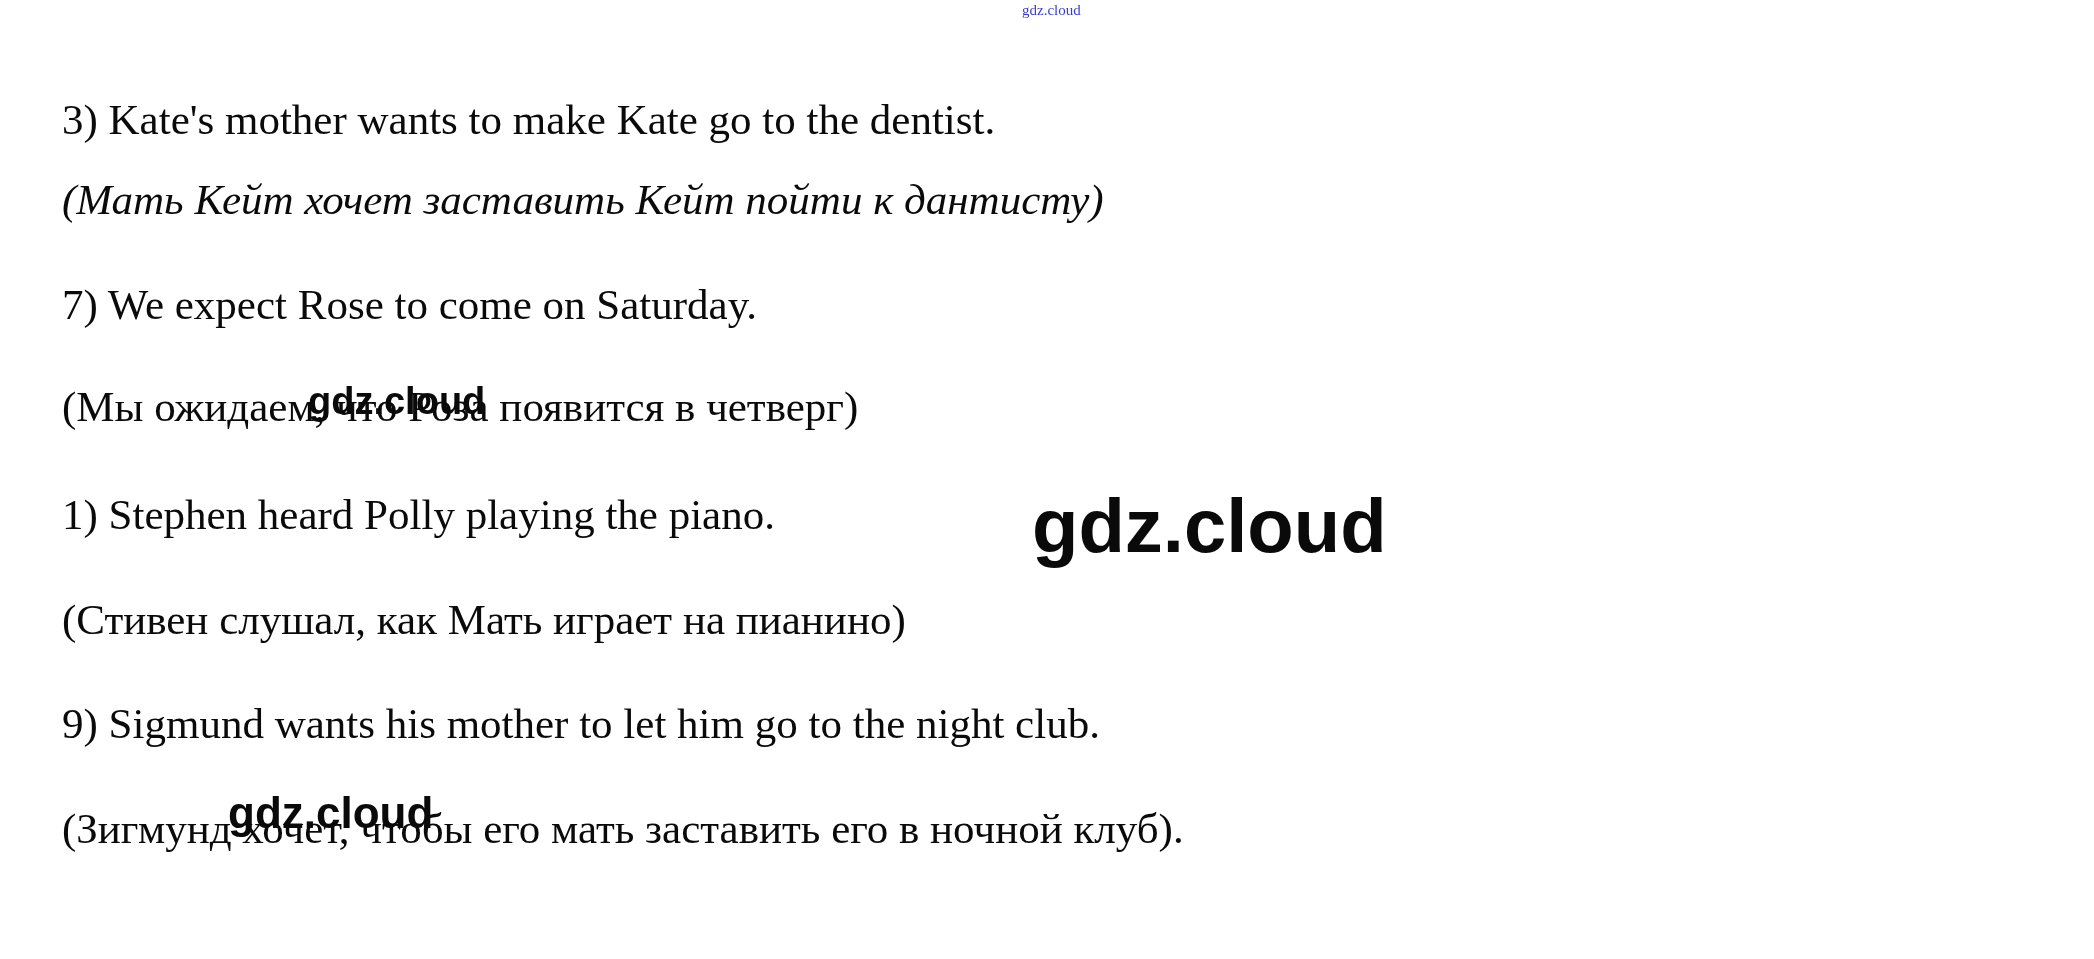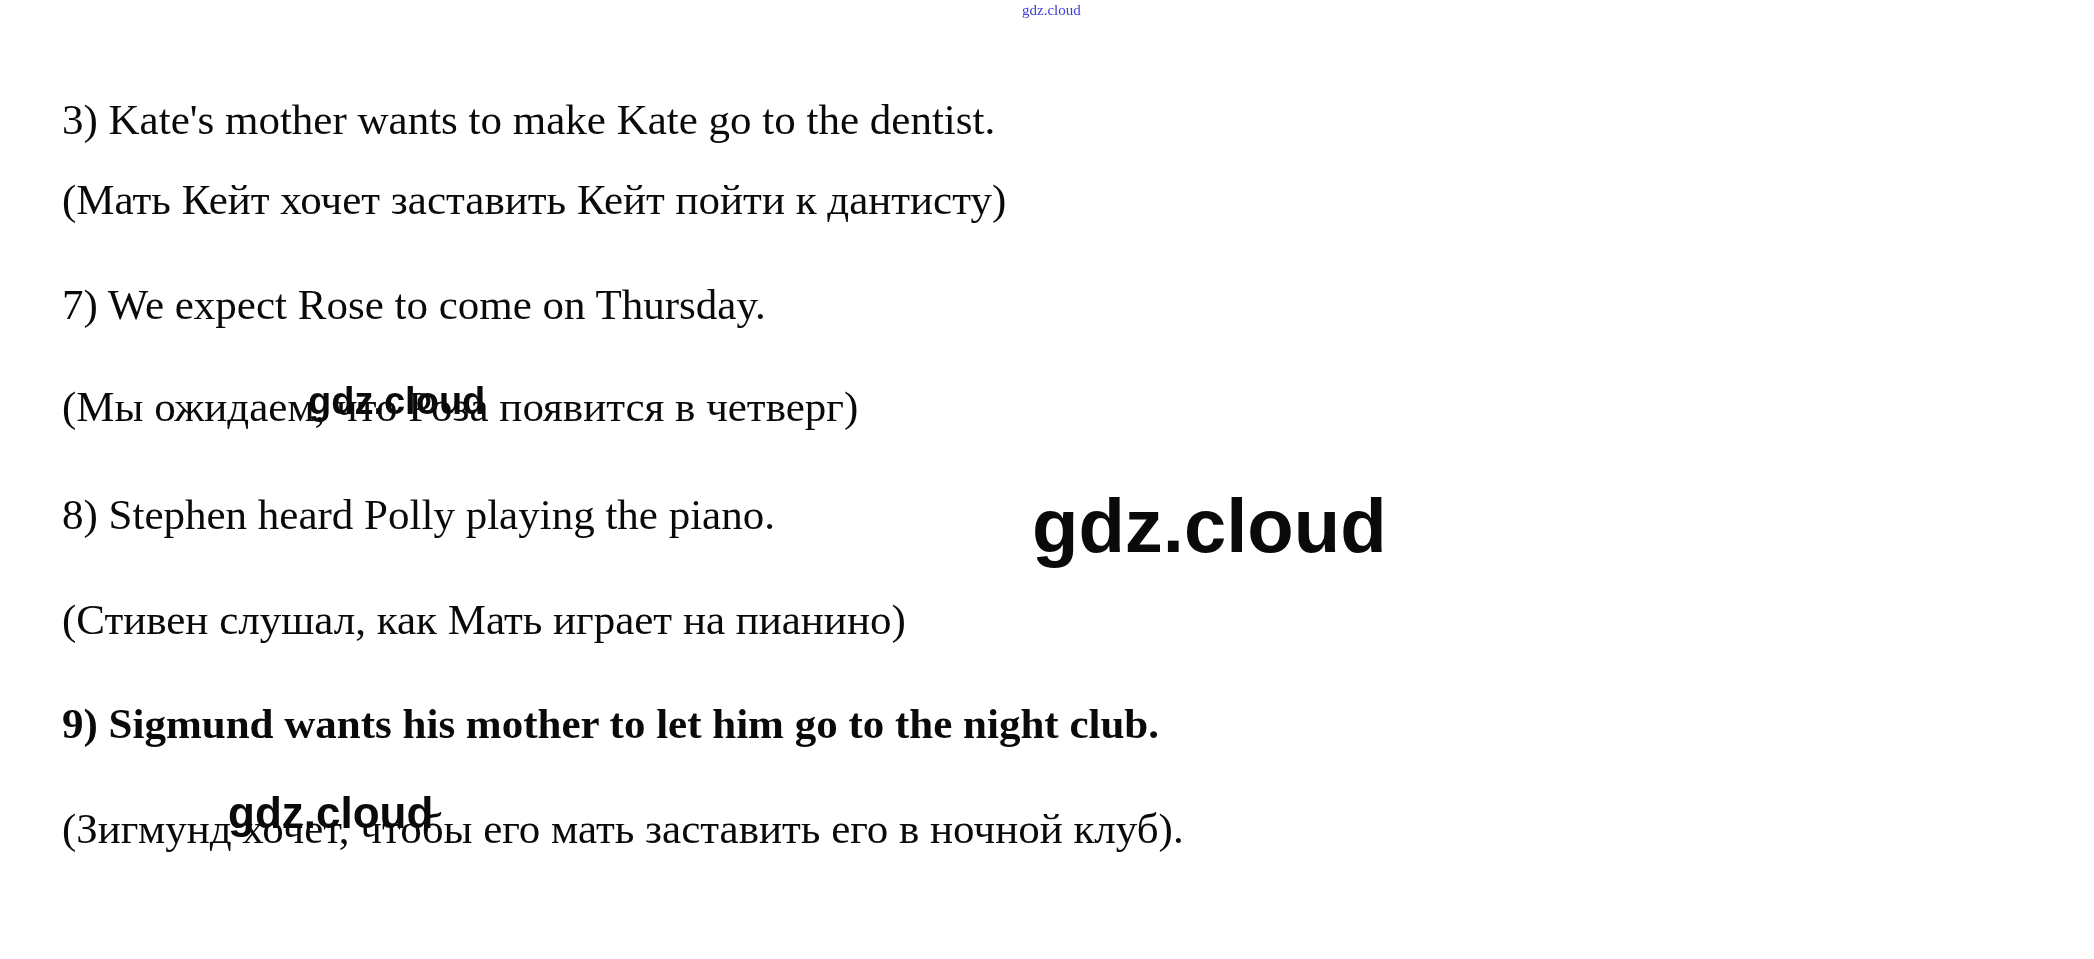--- a/index.html
+++ b/index.html
@@ -47,26 +47,26 @@
     font-size: 43px;
     line-height: 1.0;
     color: #0a0a0a;
     white-space: nowrap;
   }
 
   .line.en { margin-bottom: 0; }
 
   
   .l1 { position: absolute; left: 0px;  top: 0px;   }
-  .l2 { position: absolute; left: 0px;  top: 80px;  }
+  .l2 { position: absolute; left: 0px;  top: 80px; font-style: italic;  }
   .l3 { position: absolute; left: 0px;  top: 185px; }
   .l4 { position: absolute; left: 0px;  top: 287px; }
   .l5 { position: absolute; left: 0px;  top: 395px; }
   .l6 { position: absolute; left: 0px;  top: 500px; }
-  .l7 { position: absolute; left: 0px;  top: 604px; font-weight: bold; }
+  .l7 { position: absolute; left: 0px;  top: 604px; }
   .l8 { position: absolute; left: 0px;  top: 709px; }
 
   
   .wm {
     position: absolute;
     font-family: "Liberation Sans", sans-serif;
     font-weight: bold;
     color: #0a0a0a;
     white-space: nowrap;
   }
@@ -92,25 +92,25 @@
 <div id="page">
 
   <div class="top-watermark">gdz.cloud</div>
 
   <div class="answer-block">
 
     <div class="line en l1">3) Kate's mother wants to make Kate go to the dentist.</div>
 
     <div class="line ru l2">(Мать Кейт хочет заставить Кейт пойти к дантисту)</div>
 
-    <div class="line en l3">7) We expect Rose to come on Thursday.</div>
+    <div class="line en l3">7) We expect Rose to come on Saturday.</div>
 
     <div class="line ru l4">(Мы ожидаем, что Роза появится в четверг)</div>
 
-    <div class="line en l5">8) Stephen heard Polly playing the piano.</div>
+    <div class="line en l5">1) Stephen heard Polly playing the piano.</div>
 
     <div class="line ru l6">(Стивен слушал, как Мать играет на пианино)</div>
 
     <div class="line en l7">9) Sigmund wants his mother to let him go to the night club.</div>
 
     <div class="line ru l8">(Зигмунд хочет, чтобы его мать заставить его в ночной клуб).</div>
 
   </div>
 
   <div class="wm wm-small-1">gdz.cloud</div>

